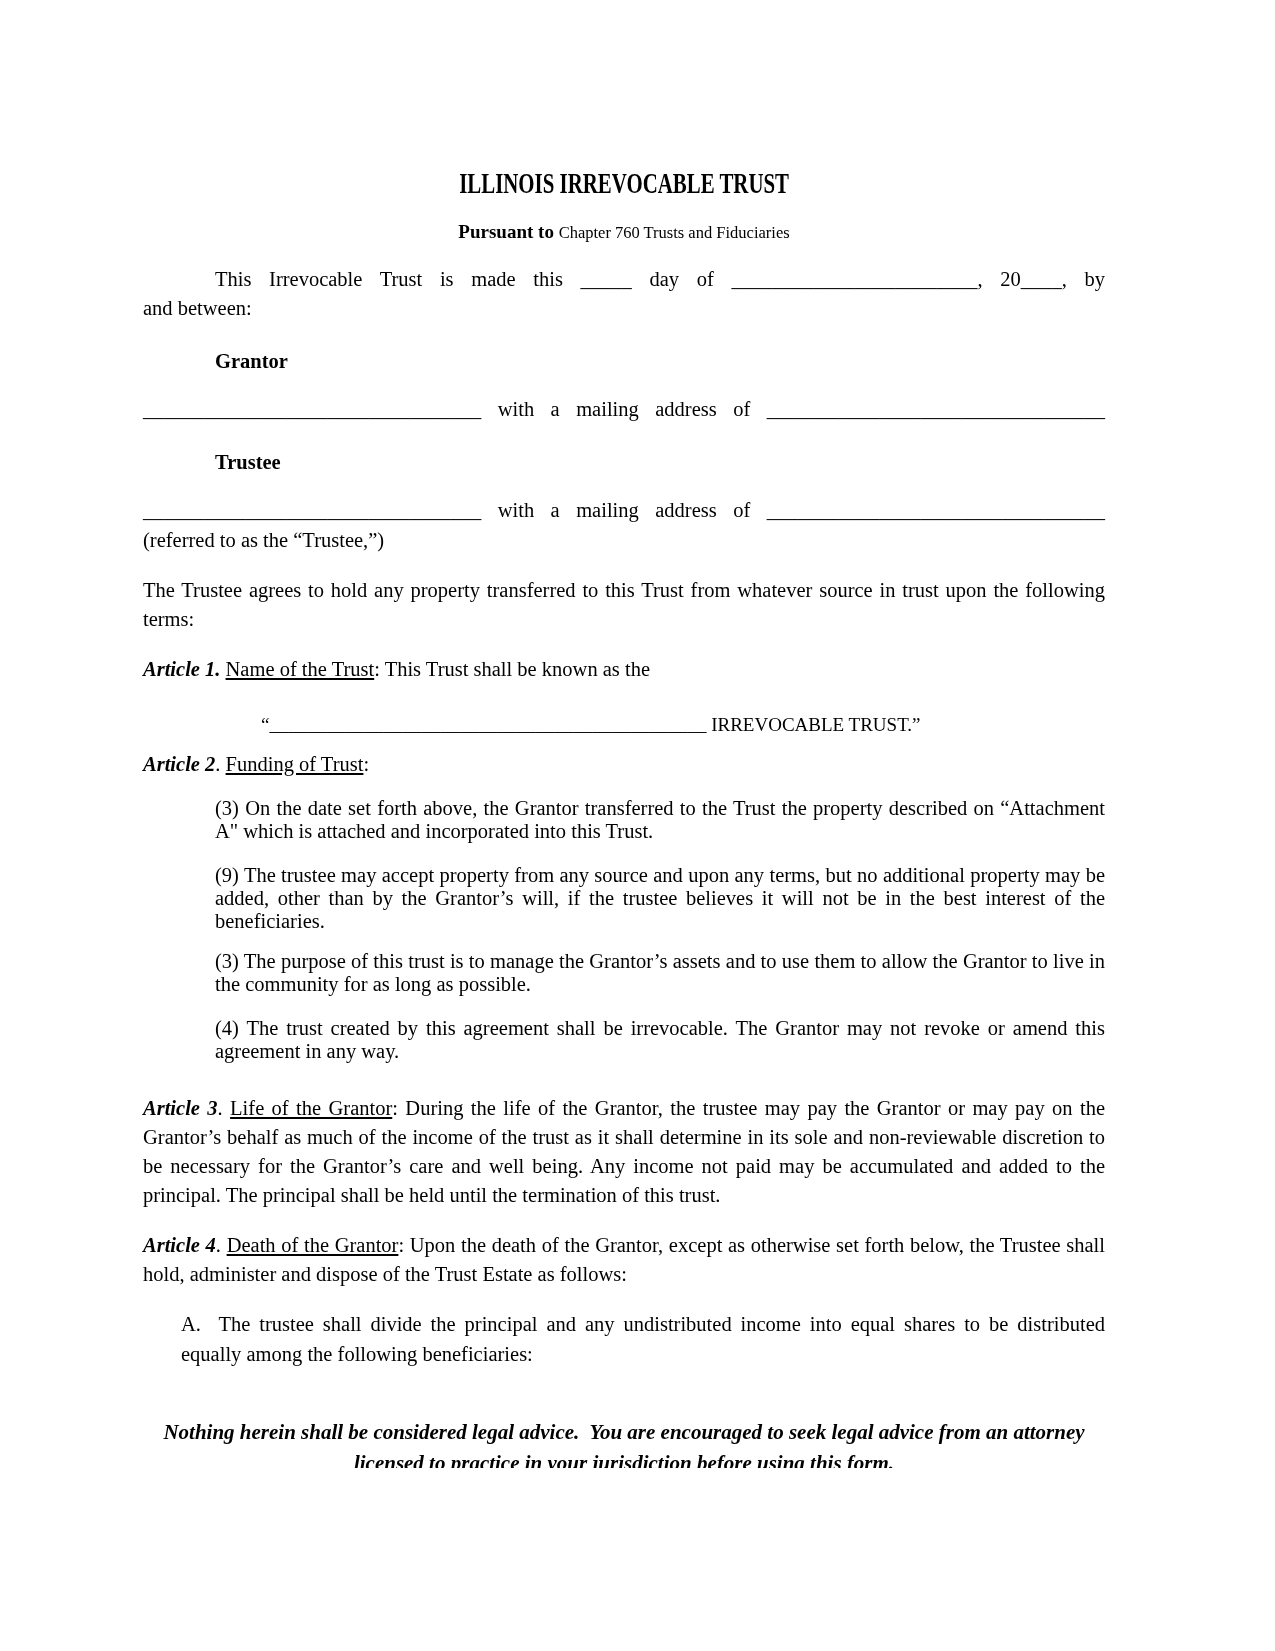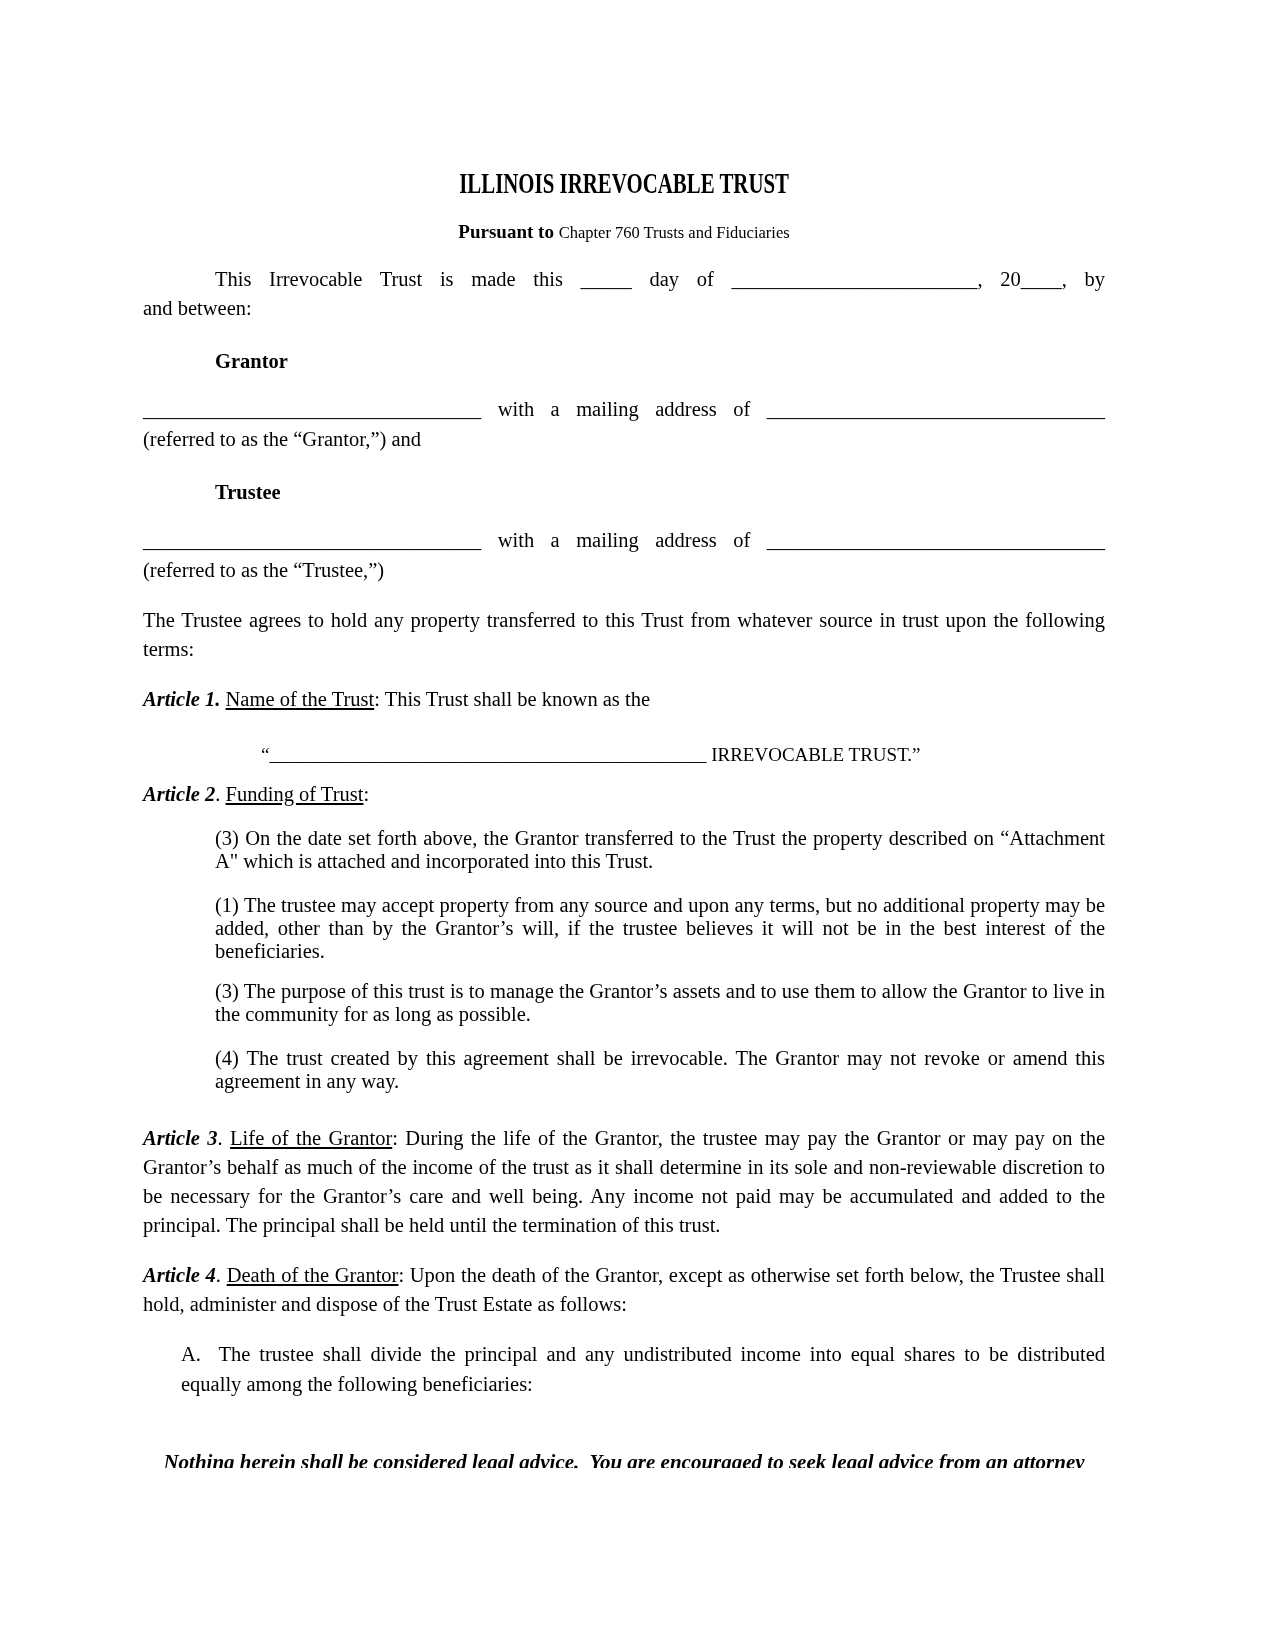--- a/index.html
+++ b/index.html
@@ -72,40 +72,39 @@
 
     <div class="intro">
       <div class="jline intro-line1"><span>This Irrevocable Trust is made this </span><span>_____</span><span> day of </span><span>________________________</span><span>, 20</span><span>____</span><span>, by</span></div>
       <div>and between:</div>
     </div>
 
     <div class="party-heading">Grantor</div>
 
     <div class="fill-group">
       <div class="jline"><span>_________________________________</span><span> with a mailing address of </span><span>_________________________________</span></div>
-      <div>(referred to as the “Grantor,”) and</div>
     </div>
 
     <div class="party-heading">Trustee</div>
 
     <div class="fill-group">
       <div class="jline"><span>_________________________________</span><span> with a mailing address of </span><span>_________________________________</span></div>
       <div>(referred to as the “Trustee,”)</div>
     </div>
 
     <p class="para">The Trustee agrees to hold any property transferred to this Trust from whatever source in trust upon the following terms:</p>
 
     <div class="article-line"><span class="b">Article 1.</span><span> </span><span class="u">Name of the Trust</span><span>: This Trust shall be known as the</span></div>
 
     <div class="quote-line"><span>“</span><span>______________________________________________</span><span> IRREVOCABLE TRUST.”</span></div>
 
     <div class="article-line tight"><span class="b">Article 2</span><span>. </span><span class="u">Funding of Trust</span><span>:</span></div>
 
     <p class="numbered">(3) On the date set forth above, the Grantor transferred to the Trust the property described on “Attachment A" which is attached and incorporated into this Trust.</p>
-    <p class="numbered sp21">(1) The trustee may accept property from any source and upon any terms, but no additional property may be added, other than by the Grantor’s will, if the trustee believes it will not be in the best interest of the beneficiaries.</p>
+    <p class="numbered sp21">(9) The trustee may accept property from any source and upon any terms, but no additional property may be added, other than by the Grantor’s will, if the trustee believes it will not be in the best interest of the beneficiaries.</p>
     <p class="numbered sp17">(3) The purpose of this trust is to manage the Grantor’s assets and to use them to allow the Grantor to live in the community for as long as possible.</p>
     <p class="numbered sp21">(4) The trust created by this agreement shall be irrevocable. The Grantor may not revoke or amend this agreement in any way.</p>
 
     <p class="article-para big-gap"><span class="b">Article 3</span><span>. </span><span class="u">Life of the Grantor</span><span>: During the life of the Grantor, the trustee may pay the Grantor or may pay on the Grantor’s behalf as much of the income of the trust as it shall determine in its sole and non-reviewable discretion to be necessary for the Grantor’s care and well being. Any income not paid may be accumulated and added to the principal. The principal shall be held until the termination of this trust.</span></p>
 
     <p class="article-para"><span class="b">Article 4</span><span>. </span><span class="u">Death of the Grantor</span><span>: Upon the death of the Grantor, except as otherwise set forth below, the Trustee shall hold, administer and dispose of the Trust Estate as follows:</span></p>
 
     <p class="item-a">A.&nbsp; The trustee shall divide the principal and any undistributed income into equal shares to be distributed equally among the following beneficiaries:</p>
 
     <div class="disclaimer">Nothing herein shall be considered legal advice.&nbsp; You are encouraged to seek legal advice from an attorney licensed to practice in your jurisdiction before using this form.</div>

